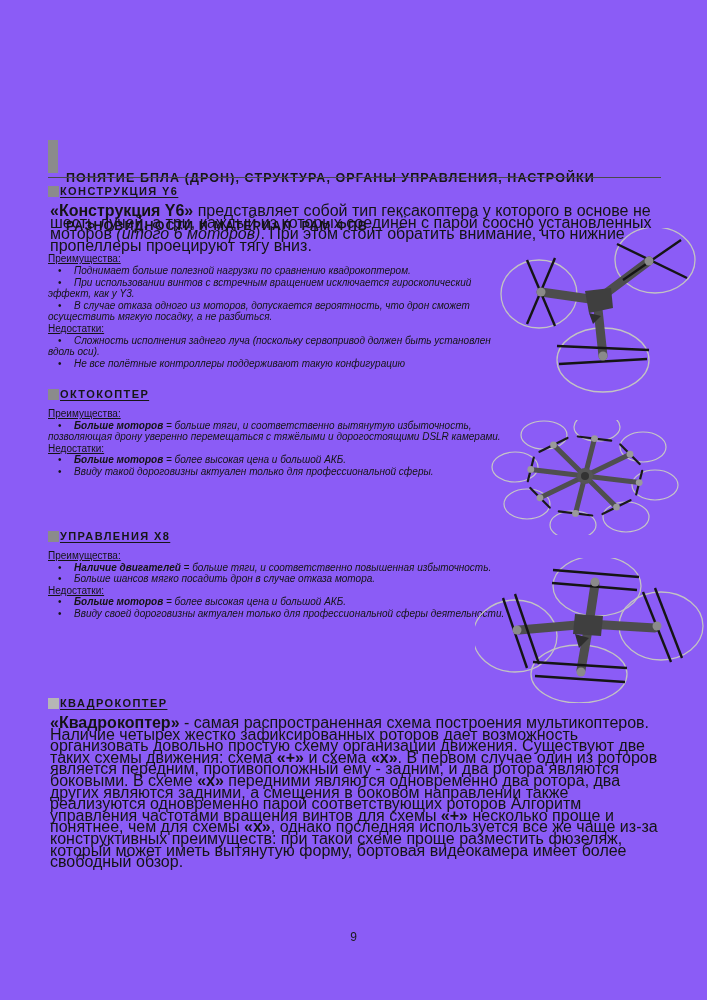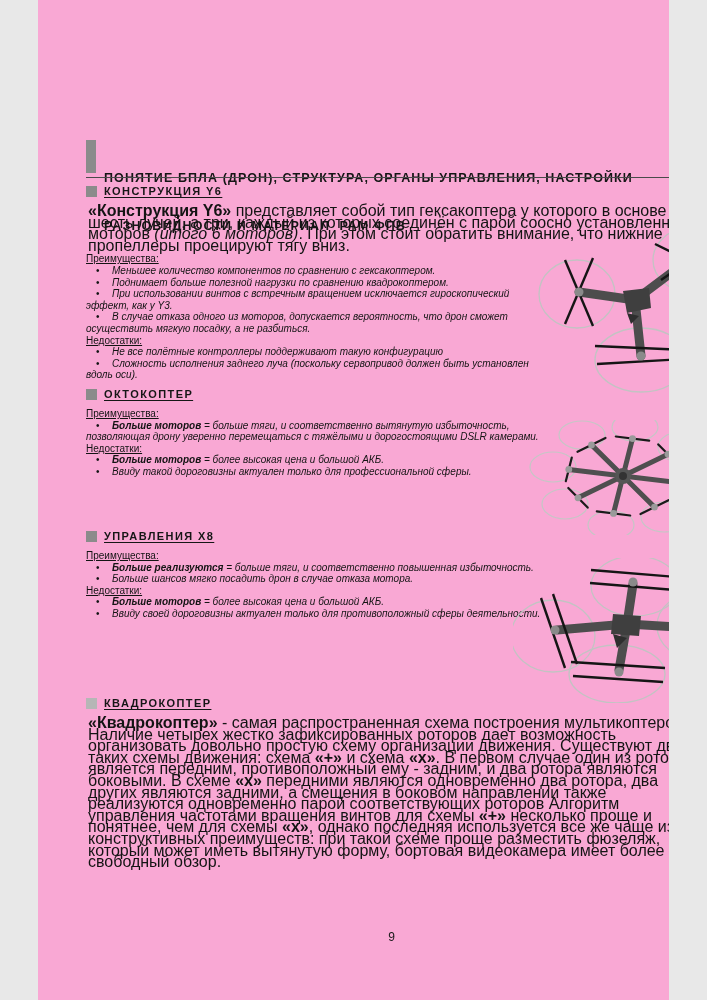--- a/index.html
+++ b/index.html
@@ -1,26 +1,26 @@
 <!DOCTYPE html>
 <html><head>
 <meta charset="utf-8">
 <style>
   html,body{margin:0;padding:0;background:#e8e8e8;}
-  .page{position:relative;width:631px;height:1000px;margin:0 auto;background:#f9a8d4;
+  .page{position:relative;width:707px;height:1000px;margin:0 auto;background:#8b5cf6;
         font-family:"Liberation Sans",sans-serif;color:#141414;overflow:hidden;}
   
   .doc-header{position:absolute;left:48px;top:138px;display:flex;gap:8px;align-items:flex-start;}
   .hbar{width:10px;height:33px;background:#8b8b8b;flex:none;margin-top:2px;}
   .doc-title{font-weight:bold;font-size:12.5px;line-height:16px;letter-spacing:1.1px;
              color:#161616;white-space:pre-wrap;}
   .hrule{position:absolute;left:48px;top:177px;width:613px;height:0;border-top:1.4px solid #4a4a4a;}
   
   .sec{position:absolute;left:48px;width:614px;}
-  .sec-head{display:flex;align-items:center;gap:7px;margin-bottom:8px;}
+  .sec-head{display:flex;align-items:center;gap:1px;margin-bottom:8px;}
   .sq{width:11px;height:11px;background:#8b8b8b;flex:none;}
   .sq.light{background:#b6b6b6;}
   .sec-title{font-weight:bold;font-size:11px;letter-spacing:1.4px;color:#161616;
              text-decoration:underline;text-underline-offset:2px;}
   .para{margin:0 0 2px 2px;font-size:16px;line-height:11.6px;}
   .label{font-size:10px;line-height:11.6px;text-decoration:underline;}
   .bullets{width:462px;}
   .bullet{font-size:10px;line-height:11.6px;font-style:italic;}
   .bullet .bm{display:inline-block;width:26px;padding-left:10px;box-sizing:border-box;
               font-style:normal;}
@@ -47,29 +47,28 @@
   <div class="hrule"></div>
 
   <section class="sec" style="top:185px;">
     <div class="sec-head">
       <span class="sq"></span>
       <span class="sec-title">КОНСТРУКЦИЯ Y6</span>
     </div>
     <p class="para"><span class="b">«Конструкция Y6»</span><span> представляет собой тип гексакоптера у которого в основе не шесть лучей, а три, каждый из которых соединён с парой соосно установленных моторов </span><span class="i">(итого 6 моторов)</span><span>. При этом стоит обратить внимание, что нижние пропеллеры проецируют тягу вниз.</span></p>
     <div class="label">Преимущества:</div>
     <div class="bullets">
-        <div class="bullet"><span class="bm">•</span><span>Меньшее количество компонентов по сравнению с гексакоптером.</span></div>
         <div class="bullet"><span class="bm">•</span><span>Поднимает больше полезной нагрузки по сравнению квадрокоптером.</span></div>
         <div class="bullet"><span class="bm">•</span><span>При использовании винтов с встречным вращением исключается гироскопический эффект, как у Y3.</span></div>
         <div class="bullet"><span class="bm">•</span><span>В случае отказа одного из моторов, допускается вероятность, что дрон сможет осуществить мягкую посадку, а не разбиться.</span></div>
       </div>
     <div class="label">Недостатки:</div>
     <div class="bullets">
+        <div class="bullet"><span class="bm">•</span><span>Сложность исполнения заднего луча (поскольку сервопривод должен быть установлен вдоль оси).</span></div>
         <div class="bullet"><span class="bm">•</span><span>Не все полётные контроллеры поддерживают такую конфигурацию</span></div>
-        <div class="bullet"><span class="bm">•</span><span>Сложность исполнения заднего луча (поскольку сервопривод должен быть установлен вдоль оси).</span></div>
       </div>
   </section>
 
   <section class="sec" style="top:388px;">
     <div class="sec-head">
       <span class="sq"></span>
       <span class="sec-title">ОКТОКОПТЕР</span>
     </div>
     <div class="label">Преимущества:</div>
     <div class="bullets">
@@ -82,27 +81,27 @@
       </div>
   </section>
 
   <section class="sec" style="top:530px;">
     <div class="sec-head">
       <span class="sq"></span>
       <span class="sec-title">УПРАВЛЕНИЯ X8</span>
     </div>
     <div class="label">Преимущества:</div>
     <div class="bullets">
-        <div class="bullet"><span class="bm">•</span><span class="b">Больше реализуются</span><span> = больше тяги, и соответственно повышенная избыточность.</span></div>
+        <div class="bullet"><span class="bm">•</span><span class="b">Наличие двигателей</span><span> = больше тяги, и соответственно повышенная избыточность.</span></div>
         <div class="bullet"><span class="bm">•</span><span>Больше шансов мягко посадить дрон в случае отказа мотора.</span></div>
       </div>
     <div class="label">Недостатки:</div>
     <div class="bullets">
         <div class="bullet"><span class="bm">•</span><span class="b">Больше моторов</span><span> = более высокая цена и большой АКБ.</span></div>
-        <div class="bullet"><span class="bm">•</span><span>Ввиду своей дороговизны актуален только для противоположный сферы деятельности.</span></div>
+        <div class="bullet"><span class="bm">•</span><span>Ввиду своей дороговизны актуален только для профессиональной сферы деятельности.</span></div>
       </div>
   </section>
 
   <section class="sec" style="top:697px;">
     <div class="sec-head">
       <span class="sq light"></span>
       <span class="sec-title">КВАДРОКОПТЕР</span>
     </div>
     <p class="para" style="width:612px;"><span class="b">«Квадрокоптер»</span><span> - самая распространенная схема построения мультикоптеров. Наличие четырех жестко зафиксированных роторов дает возможность организовать довольно простую схему организации движения. Существуют две таких схемы движения: схема </span><span class="b">«+»</span><span> и схема </span><span class="b">«x»</span><span>. В первом случае один из роторов является передним, противоположный ему - задним, и два ротора являются боковыми. В схеме </span><span class="b">«x»</span><span> передними являются одновременно два ротора, два других являются задними, а смещения в боковом направлении также реализуются одновременно парой соответствующих роторов Алгоритм управления частотами вращения винтов для схемы </span><span class="b">«+»</span><span> несколько проще и понятнее, чем для схемы </span><span class="b">«x»</span><span>, однако последняя используется все же чаще из-за конструктивных преимуществ: при такой схеме проще разместить фюзеляж, который может иметь вытянутую форму, бортовая видеокамера имеет более свободный обзор.</span></p>
   </section>

